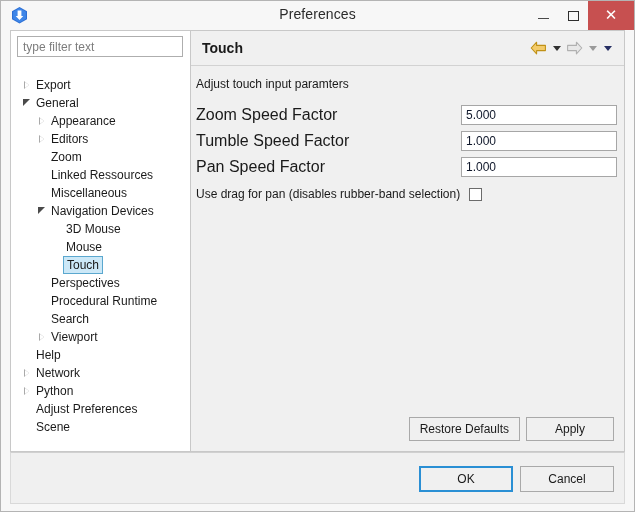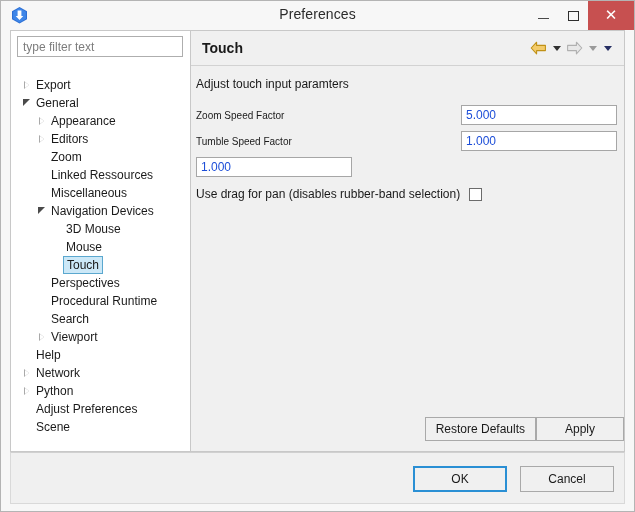--- a/index.html
+++ b/index.html
@@ -287,32 +287,32 @@
   }
   .field-row {
     height: 26px;
     display: flex;
     align-items: center;
     margin-bottom: 0;
   }
   .field-label {
     width: 265px;
     flex: 0 0 265px;
-    font-size: 10px;
+    font-size: 16px;
     color: #1a1a1a;
   }
   .field-input {
     width: 156px;
     height: 20px;
     box-sizing: border-box;
     border: 1px solid #a6a6a6;
     background: #ffffff;
     font-family: "Liberation Sans", sans-serif;
     font-size: 12px;
-    color: #1d4ed8;
+    color: #0f172a;
     padding: 0 4px;
     outline: none;
   }
   .check-row {
     height: 24px;
     display: flex;
     align-items: center;
     margin-top: 2px;
   }
   .check-label {
@@ -323,23 +323,24 @@
   .checkbox {
     width: 13px;
     height: 13px;
     box-sizing: border-box;
     border: 1px solid #6b6b6b;
     background: #ffffff;
   }
 
   .page-footer {
     position: absolute;
-    right: 0;
+    right: 10px;
     bottom: 10px;
     display: flex;
+    gap: 6px;
   }
   .btn {
     height: 24px;
     min-width: 88px;
     box-sizing: border-box;
     background: #f0f0f0;
     border: 1px solid #a9a9a9;
     font-family: "Liberation Sans", sans-serif;
     font-size: 12px;
     color: #1a1a1a;
@@ -358,21 +359,21 @@
     margin: 0 9px 9px 9px;
     border: 1px solid #d9d9d9;
     border-top: 1px solid #d0d0d0;
     box-sizing: border-box;
   }
   .footer-buttons {
     position: absolute;
     right: 10px;
     top: 13px;
     display: flex;
-    gap: 13px;
+    gap: 7px;
   }
   .btn-dlg {
     width: 94px;
     height: 26px;
     box-sizing: border-box;
     background: #f0f0f0;
     border: 1px solid #a9a9a9;
     font-family: "Liberation Sans", sans-serif;
     font-size: 12px;
     color: #1a1a1a;
@@ -570,20 +571,21 @@
           <div id="field-rows">
               <div class="field-row">
                 <span class="field-label">Zoom Speed Factor</span>
                 <input type="text" class="field-input" value="5.000" style="">
               </div>
               <div class="field-row">
                 <span class="field-label">Tumble Speed Factor</span>
                 <input type="text" class="field-input" value="1.000" style="">
               </div>
               <div class="field-row">
+                <span class="field-label">Pan Speed Factor</span>
                 <input type="text" class="field-input" value="1.000" style="">
               </div>
             </div>
 
           <div class="check-row">
             <span class="check-label">Use drag for pan (disables rubber-band selection)</span>
             <span class="checkbox"></span>
           </div>
 
           <div class="page-footer">

